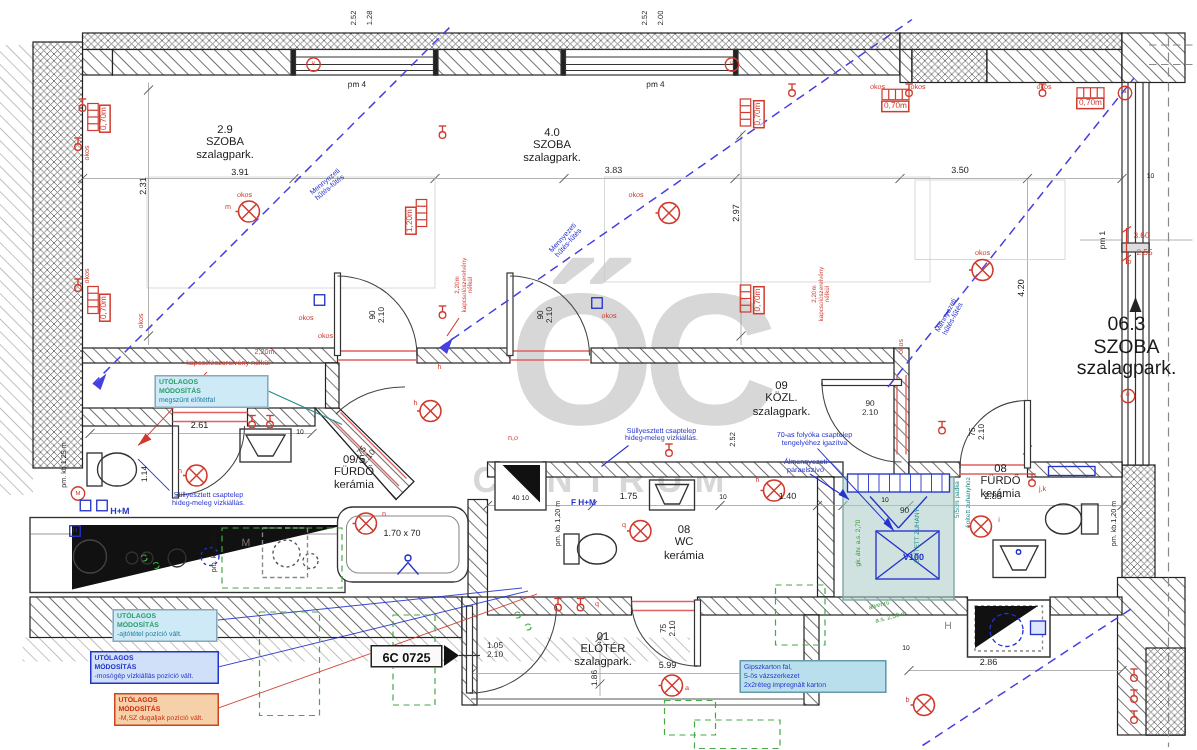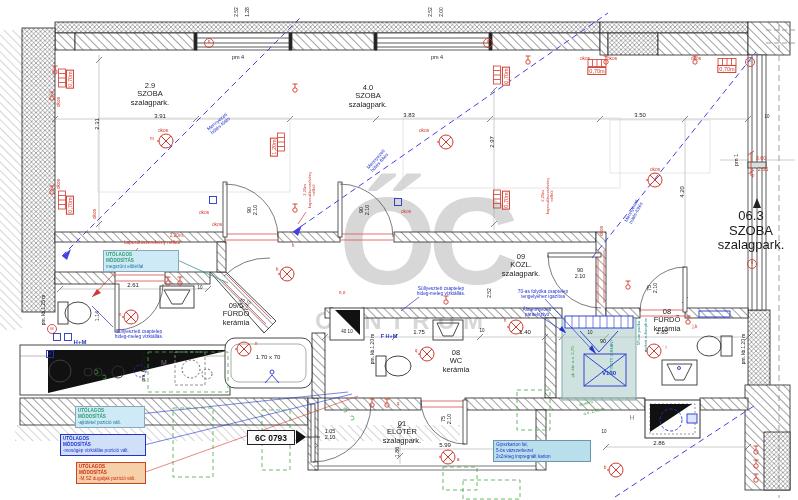--- a/index.html
+++ b/index.html
@@ -330,21 +330,21 @@
         <circle cx="96" cy="372" r="2"></circle>
         <circle cx="104" cy="377" r="2"></circle>
     </g>
 
     <g>
       <polygon points="296,430 306,437 296,444" fill="#111"></polygon>
       <line x1="306" y1="437" x2="320" y2="437" stroke="#333" stroke-width="0.8"></line>
     </g>
   </svg>
 
-  <div id="code-box">6C 0793</div>
+  <div id="code-box">6C 0725</div>
   <div id="labels">
       <div class="lbl" style="left: 150px; top: 95px; font-size: 7.5px; transform: translate(-50%, -50%);">2.9
 SZOBA
 szalagpark.</div>
       <div class="lbl" style="left: 368px; top: 97px; font-size: 7.5px; transform: translate(-50%, -50%);">4.0
 SZOBA
 szalagpark.</div>
       <div class="lbl" style="left: 708px; top: 231px; font-size: 13px; transform: translate(-50%, -50%); margin-left: 43px;">06.3
 SZOBA
 szalagpark.</div>

